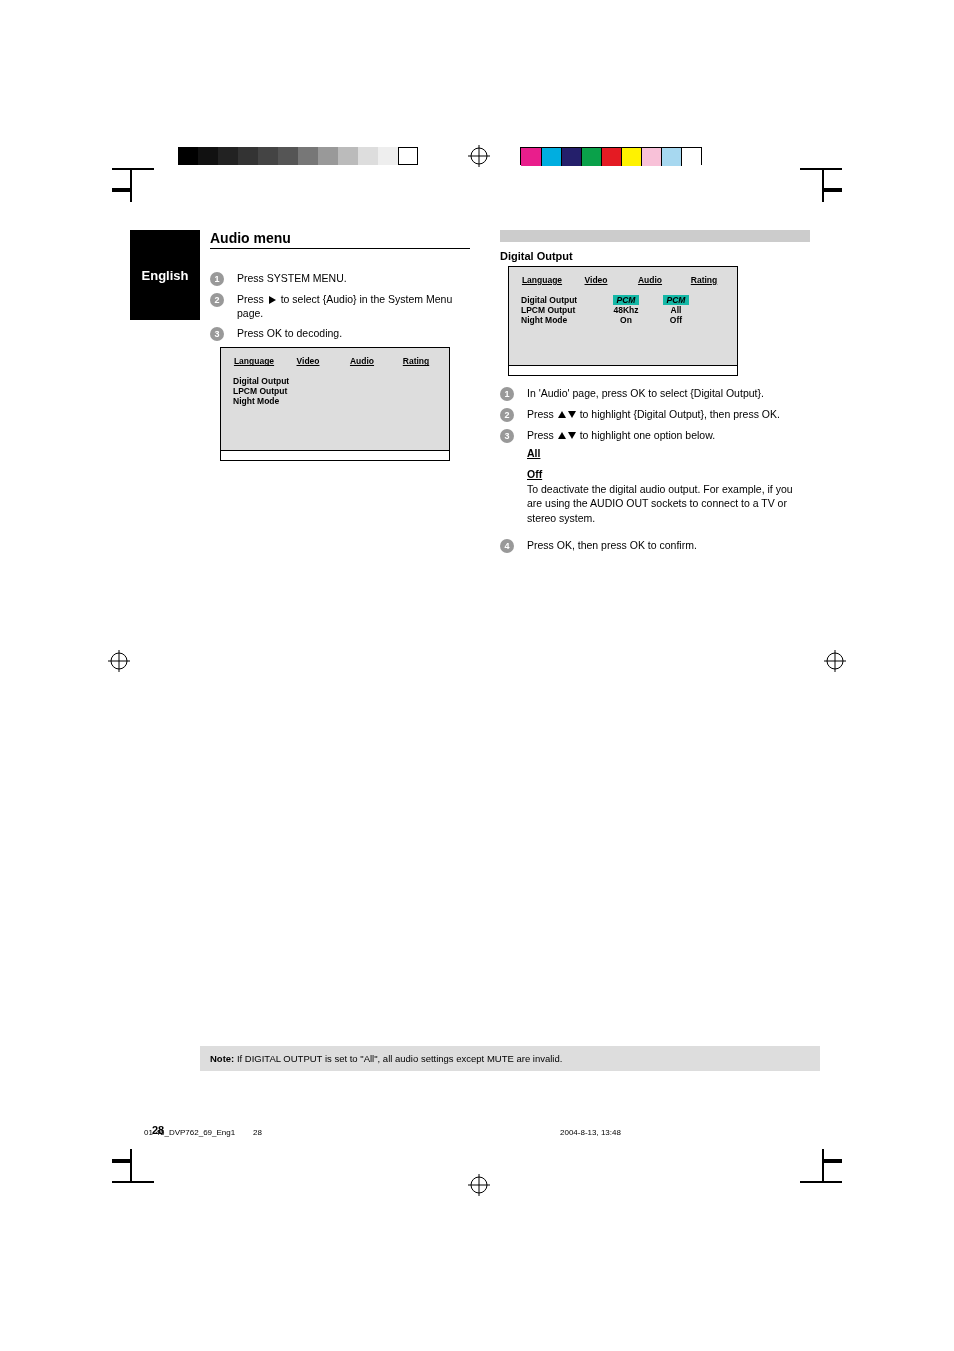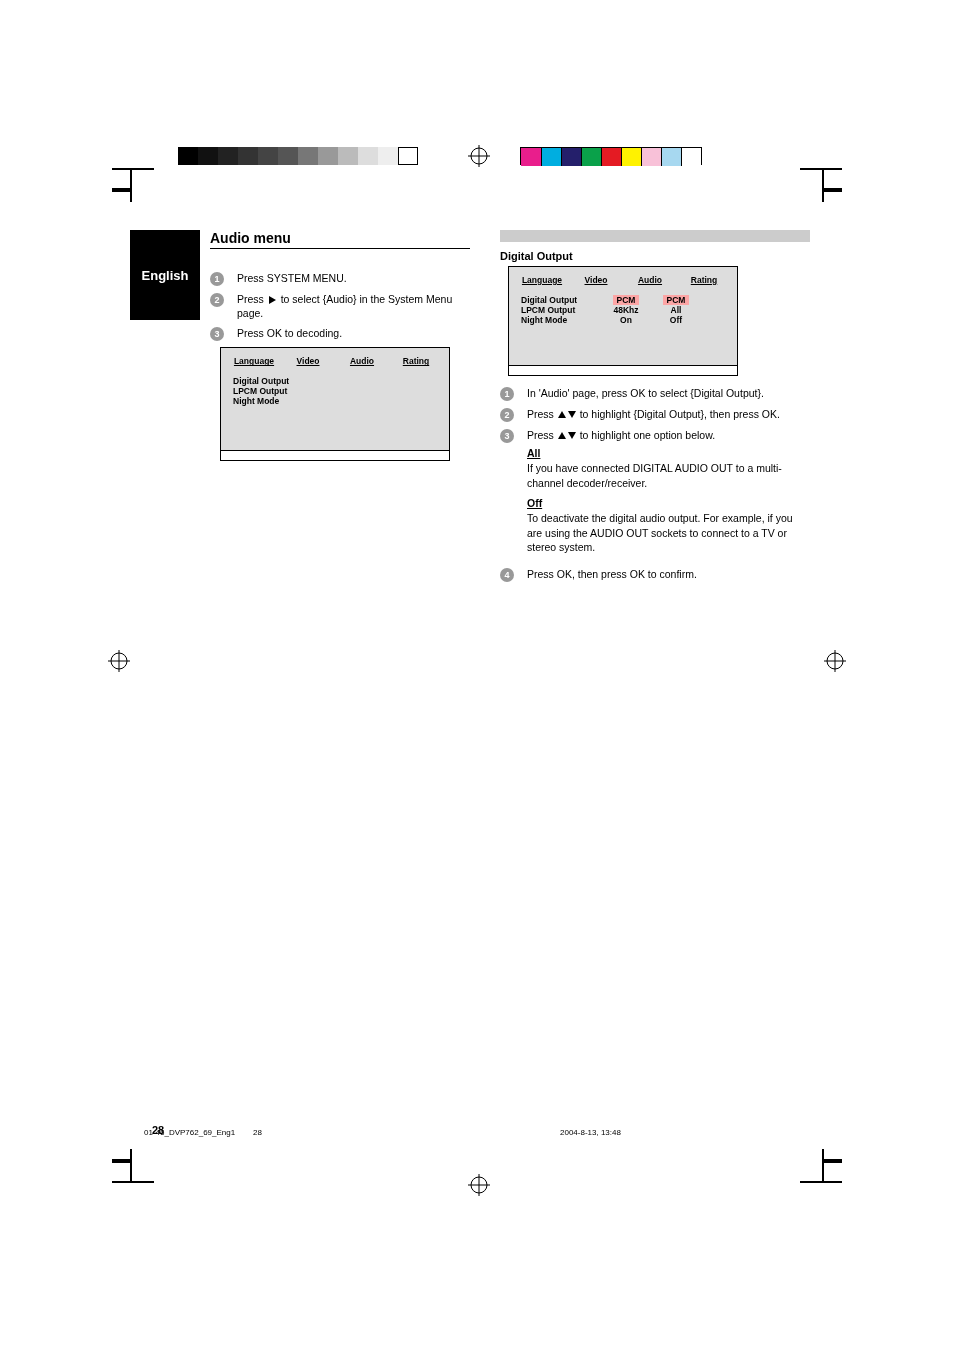--- a/index.html
+++ b/index.html
@@ -122,21 +122,21 @@
     justify-content: space-between;
     padding: 8px 6px 4px 6px;
     text-decoration: underline;
   }
   .osd-tabs span { flex:1; text-align: center; }
   .osd-body { padding: 6px 12px 14px 12px; }
   .osd-body .row { display:flex; }
   .osd-body .row .label { width: 80px; }
   .osd-body .row .val1 { width: 50px; text-align: center; }
   .osd-body .row .val2 { width: 50px; text-align: center; }
-  .osd-body .sel-cell { background:#fca5a5; padding:0 4px; display:inline-block; }
+  .osd-body .sel-cell { background:#14b8a6; padding:0 4px; display:inline-block;font-style:italic; }
   .osd-foot { background: #fff; height: 10px; border-top: 1px solid #000; }
 
   
   .left-osd { margin-left: 10px; margin-top: 6px; margin-bottom: 8px; }
 
   
   .right-col {
     position: absolute;
     left: 290px;
     top: 0;
@@ -369,35 +369,38 @@
       </div>
     </div>
 
     <div class="step-row">
       <div class="step-num">3</div>
       <div class="step-text">
         <span>Press </span><span class="tri-up"></span><span class="tri-down"></span><span> to highlight one option below.</span>
 
         <div class="opt-block" style="margin-top:4px;">
           <span class="opt-label">All</span><br>
-          <span>If you have connected DIGITAL AUDIO OUT to a multi-channel decoder/receiver.</span>
         </div>
         <div class="opt-block">
           <span class="opt-label">Off</span><br>
           <span>To deactivate the digital audio output. For example, if you are using the AUDIO OUT sockets to connect to a TV or stereo system.</span>
         </div>
       </div>
     </div>
 
     <div class="step-row">
       <div class="step-num">4</div>
       <div class="step-text">Press OK, then press OK to confirm.</div>
     </div>
   </div>
 
+  <div class="note-bar">
+    <span class="note-title">Note:</span>
+    <span>If DIGITAL OUTPUT is set to "All", all audio settings except MUTE are invalid.</span>
+  </div>
 
   <div class="page-number">28</div>
 </div>
 
 <div class="footer-line">
   <span>01-46_DVP762_69_Eng1</span>&nbsp;&nbsp;&nbsp;&nbsp;&nbsp;&nbsp;&nbsp;&nbsp;<span>28</span>
 </div>
 <div class="footer-line2">2004-8-13, 13:48</div>
 
 </body></html>

